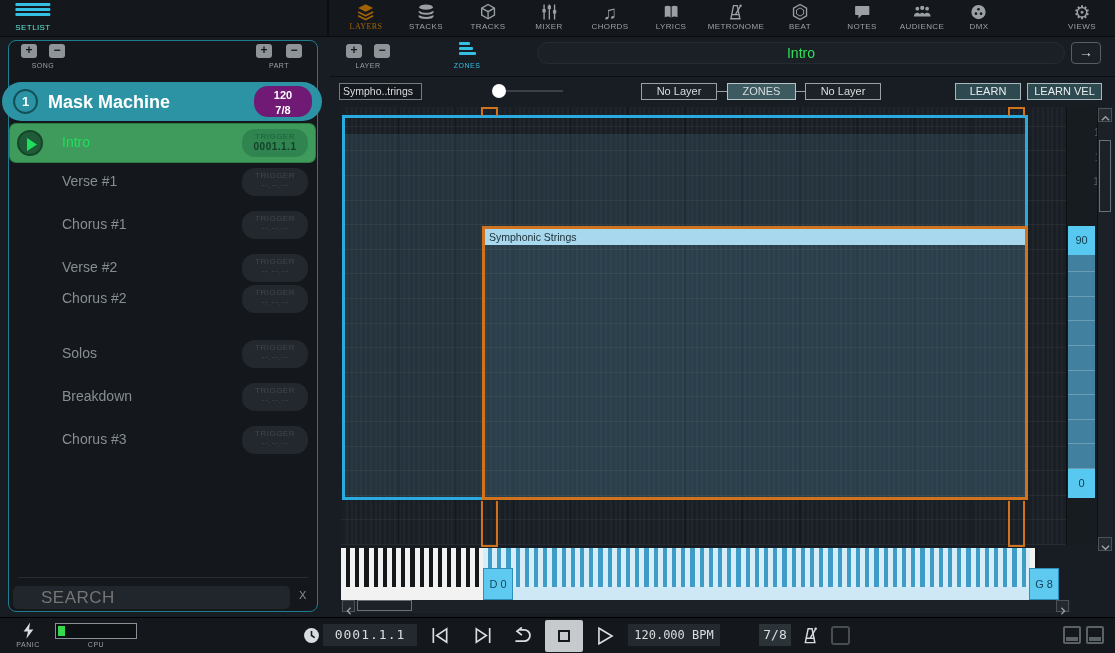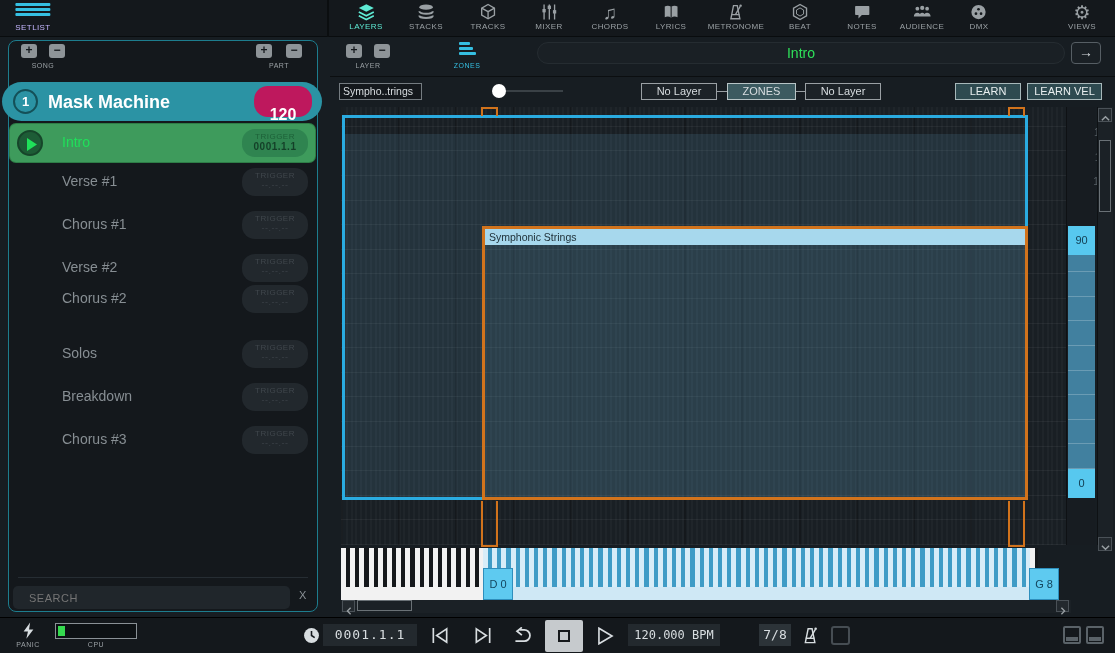--- a/index.html
+++ b/index.html
@@ -9,54 +9,54 @@
     background:#171d22; font-family:"Liberation Sans", sans-serif;
     color:#d8dde0; user-select:none;
   }
 
   
   .topbar { position:absolute; left:0; top:0; width:1115px; height:37px; background:#14181c; border-bottom:1px solid #090c0e; }
   .topbar .vdiv { position:absolute; left:327px; top:0; width:2px; height:37px; background:#0b0e10; }
   .nav-item { position:absolute; top:3px; transform:translateX(-50%); text-align:center; color:#9aa0a4; cursor:pointer; }
   .nav-item .nlabel { display:block; font-size:8px; letter-spacing:.4px; margin-top:0px; }
   .nav-item .nicon { display:block; height:19px; line-height:19px; }
-  .nav-item.active { color:#5eead4; }
+  .nav-item.active { color:#a16207;font-family:Liberation Serif, serif; }
   .glyph { font-size:19px; line-height:18px; }
 
-  .setlist-btn { position:absolute; left:33px; top:3px; transform:translateX(-50%); text-align:center; color:#c4b5fd; cursor:pointer; }
+  .setlist-btn { position:absolute; left:33px; top:3px; transform:translateX(-50%); text-align:center; color:#5eead4; cursor:pointer; }
   .bars3 { width:19px; margin:2px auto 2px; }
   .bars3 i { display:block; height:3px; background:#35bfe2; border-radius:1px; margin-bottom:2px; }
   .setlist-btn .nlabel { font-size:8px; letter-spacing:.4px; }
 
   
   .sidebar-frame { position:absolute; left:8px; top:40px; width:310px; height:572px; border:1px solid #1d7d8e; border-radius:8px; background:#14181c; }
   .pm-btn { position:absolute; width:16px; height:14px; border-radius:3px; background:#8e9498; color:#14181c; font-weight:bold; font-size:12px; line-height:13px; text-align:center; cursor:pointer; }
   .tiny-label { position:absolute; font-size:7px; letter-spacing:.5px; color:#9aa0a4; }
 
   .song-pill { position:absolute; left:2px; top:82px; width:320px; height:39px; background:#2b93a4; border-radius:20px; cursor:pointer; }
   .song-num { position:absolute; left:11px; top:7px; width:25px; height:25px; border:2px solid #145058; border-radius:50%; color:#fff; font-weight:bold; font-size:13px; text-align:center; line-height:21px; }
   .song-title { position:absolute; left:46px; top:10px; font-size:18px; font-weight:bold; color:#ffffff; }
-  .song-meta { position:absolute; right:10px; top:4px; width:58px; height:31px; background:#be185d; border-radius:14px; color:#fff; font-size:16px; font-weight:bold; text-align:center; line-height:1.4; padding-top:18px; }
+  .song-meta { position:absolute; right:10px; top:4px; width:58px; height:31px; background:#701a75; border-radius:14px; color:#fff; font-size:11px; font-weight:bold; text-align:center; line-height:1.4; padding-top:2px; }
 
   .part-row { position:absolute; left:10px; width:305px; height:38px; cursor:pointer; }
   .part-row.active { background:#3e9b5c; border-radius:6px; box-shadow:0 0 0 1px #2e7d47; }
   .part-name { position:absolute; left:52px; top:10px; font-size:14px; color:#878e93; }
   .part-row.active .part-name { color:#1fe05a; }
   .trig-badge { position:absolute; right:7px; top:5px; width:66px; height:28px; background:#22282d; border-radius:13px; text-align:center; padding-top:3px; }
   .trig-badge .tl { display:block; font-size:8px; letter-spacing:.5px; color:#40474d; }
   .trig-badge .tv { display:block; font-size:9px; color:#3a4147; letter-spacing:.5px; }
   .part-row.active .trig-badge { background:#2f8450; }
   .part-row.active .trig-badge .tl { color:#1d6038; }
   .part-row.active .trig-badge .tv { color:#143f28; font-weight:bold; font-size:10px; }
   .play-circle { position:absolute; left:7px; top:6px; width:26px; height:26px; border:2px solid #16452a; border-radius:50%; background:#1d5c36; }
   .play-circle svg { position:absolute; left:8px; top:6px; }
 
   .search-divider { position:absolute; left:18px; top:577px; width:290px; height:1px; background:#262d33; }
   .search-box { position:absolute; left:13px; top:586px; width:277px; height:23px; background:#20262b; border-radius:5px; }
-  .search-box input { width:100%; height:100%; background:transparent; border:none; outline:none; color:#9aa0a4; font-size:11px; letter-spacing:.5px; padding-left:16px; font-family:"Liberation Sans",sans-serif; }
+  .search-box input { width:100%; height:100%; background:transparent; border:none; outline:none; color:#9aa0a4; font-size:17px; letter-spacing:.5px; padding-left:28px; font-family:"Liberation Sans",sans-serif; }
   .search-clear { position:absolute; left:299px; top:589px; font-size:11px; color:#8a9196; cursor:pointer; }
 
   
   .row2-sep { position:absolute; left:330px; top:76px; width:785px; height:1px; background:#0b0e10; }
   .zones-tab-icon { position:absolute; left:459px; top:42px; width:19px; }
   .zones-tab-icon i { display:block; height:3px; background:#35bfe2; border-radius:1px; margin-bottom:2px; }
   .zones-tab-icon i.b2 { width:14px; }
   .zones-tab-icon i.b3 { width:17px; }
   .zones-tab-icon i.b1 { width:11px; }
   .part-title-pill { position:absolute; left:537px; top:42px; width:528px; height:22px; background:#1a2025; border:1px solid #252c31; border-radius:11px; text-align:center; line-height:20px; font-size:14px; color:#2ee05a; }

